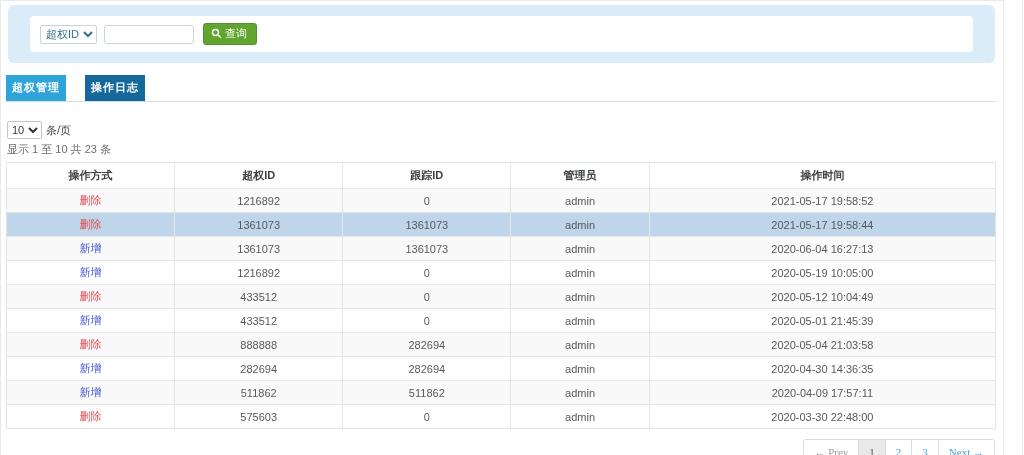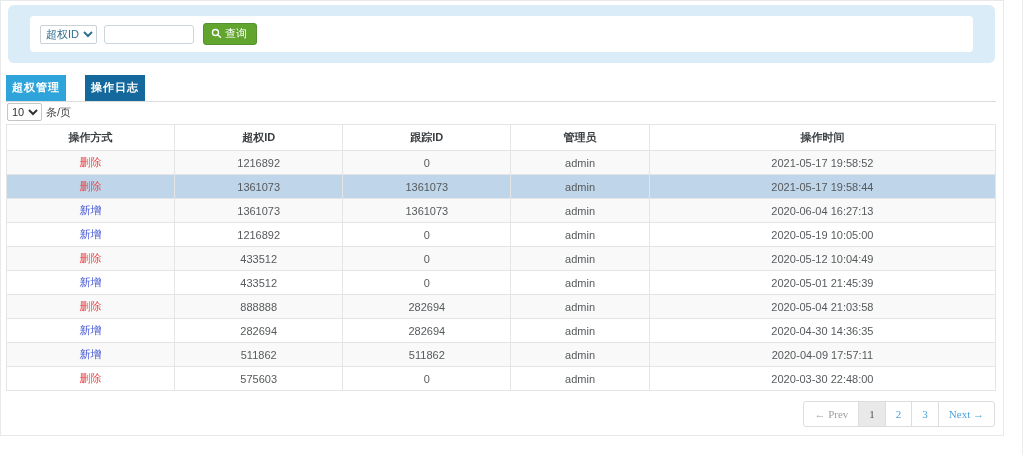--- a/index.html
+++ b/index.html
@@ -60,21 +60,21 @@
   }
   .tab {
     display: inline-block;
     padding: 5px 6px 6px;
     font-size: 11px; font-weight: bold; color: #fff;
     cursor: pointer; text-decoration: none; letter-spacing: 1px;
   }
   .tab.inactive { background: var(--tab-inactive-bg, #2fa4da); }
   .tab.active   { background: var(--tab-active-bg, #15689b); }
   
-  .controls { margin: 1px 0 3px 1px; display: flex; align-items: center; gap: 4px; color: #444; }
+  .controls { margin: 19px 0 3px 1px; display: flex; align-items: center; gap: 4px; color: #444; }
   .page-size-select {
     font-size: 11px; color: #333;
     border: 1px solid #c5c5c5; border-radius: 2px;
     background: #fff; height: 18px;
   }
   .summary { color: #6a6c6f; margin: 2px 0 5px 1px; }
   
   table.log-table {
     width: 100%; border-collapse: collapse;
     font-size: 11px; table-layout: fixed;
@@ -137,20 +137,21 @@
     <a class="tab active">操作日志</a>
   </div>
 
   <div class="controls">
     <select class="page-size-select">
       <option>10</option>
     </select>
     <span>条/页</span>
   </div>
 
+  <div class="summary">显示 1 至 10 共 23 条</div>
 
   <table class="log-table">
     <colgroup>
       <col style="width:17%">
         <col style="width:17%">
         <col style="width:17%">
         <col style="width:14%">
         <col style="width:35%">
     </colgroup>
     <thead>

